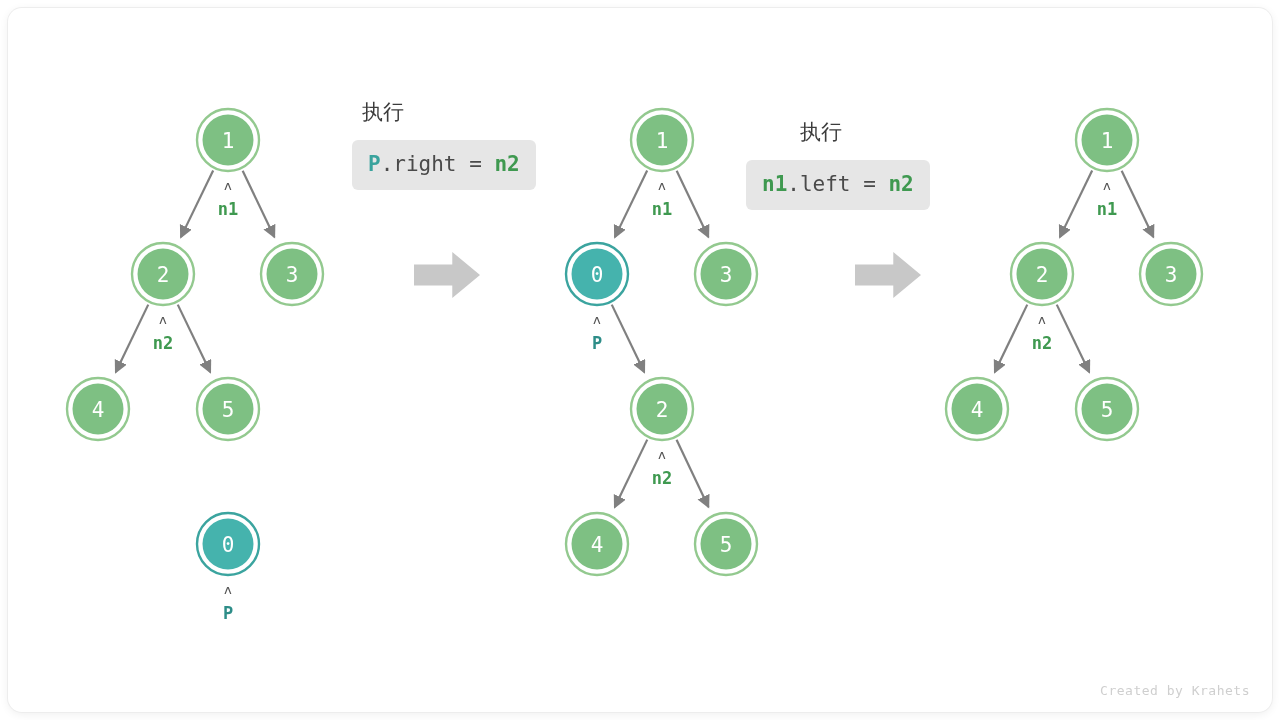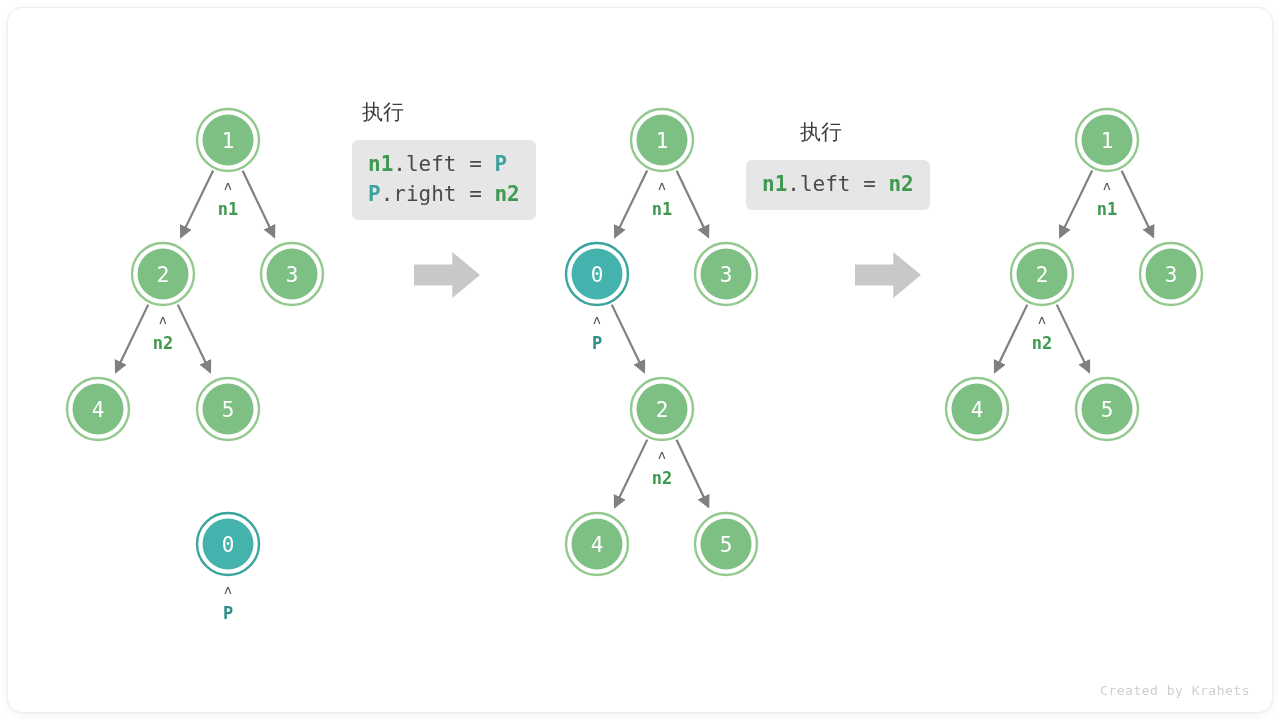--- a/index.html
+++ b/index.html
@@ -159,19 +159,19 @@
           <polygon points="414,264.42 452.28,264.42 452.28,252 480,275 452.28,298 452.28,285.58 414,285.58" fill="#c8c8c8"></polygon>
         </g>
         <g>
           <polygon points="855,264.42 893.28,264.42 893.28,252 921,275 893.28,298 893.28,285.58 855,285.58" fill="#c8c8c8"></polygon>
         </g>
       </g>
   </svg>
 
   <div id="overlays">
       <div class="exec-head" style="left: 362px; top: 98px;">执行</div>
-      <div class="code-box" style="left: 352px; top: 140px; background: rgb(230, 230, 230);"><div class="code-line"><span class="tok-green">n1</span><span class="tok-plain">.left = </span><span class="tok-teal">P</span></div><div class="code-line"><span class="tok-teal">P</span><span class="tok-plain">.right = </span><span class="tok-green">n2</span></div></div>
+      <div class="code-box" style="left: 352px; top: 140px; background: rgb(230, 230, 230);"><div class="code-line"><span class="tok-teal">P</span><span class="tok-plain">.right = </span><span class="tok-green">n2</span></div></div>
       <div class="exec-head" style="left: 800px; top: 118px;">执行</div>
       <div class="code-box" style="left: 746px; top: 160px; background: rgb(230, 230, 230);"><div class="code-line"><span class="tok-green">n1</span><span class="tok-plain">.left = </span><span class="tok-green">n2</span></div></div>
     </div>
 
   <div class="watermark">Created by Krahets</div>
 </div>
 
 </body></html>

